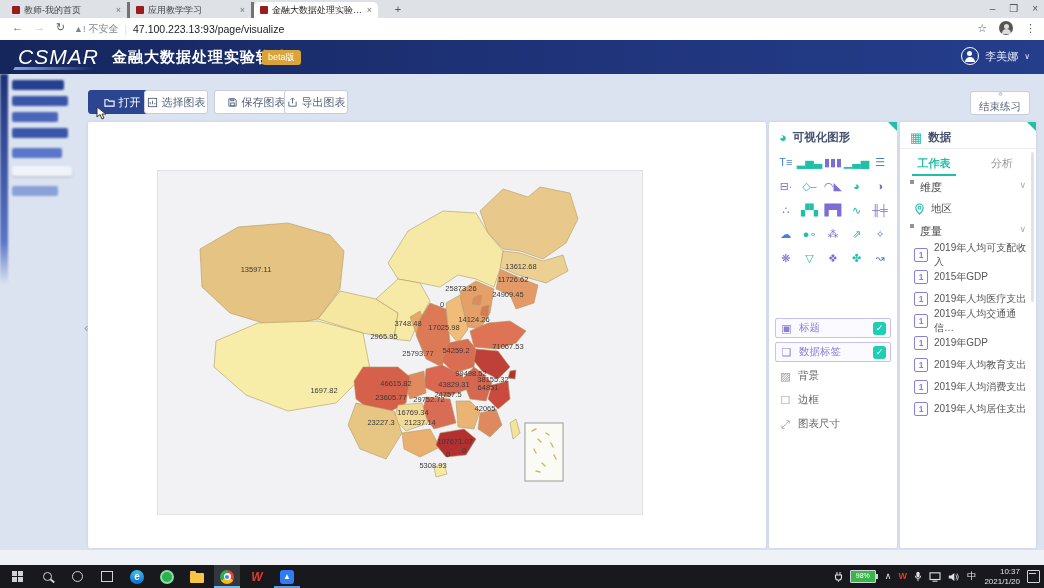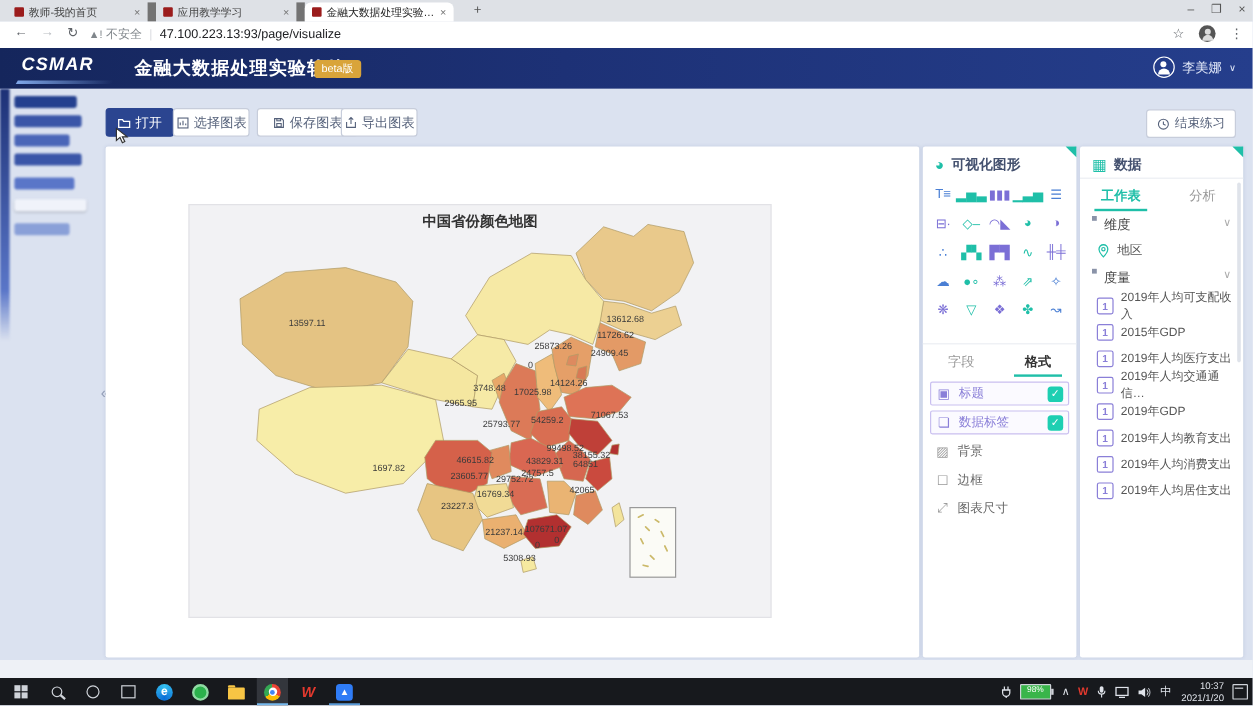--- a/index.html
+++ b/index.html
@@ -3,21 +3,21 @@
 <meta charset="utf-8">
 <style>
   html,body{margin:0;padding:0;}
   .screen{position:relative;width:1044px;height:588px;overflow:hidden;
     font-family:"Liberation Sans","DejaVu Sans",sans-serif;background:#dbe2f0;}
 
   
   .tabbar{position:absolute;left:0;top:0;width:1044px;height:18px;background:#dee1e6;}
   .tabs{position:absolute;left:6px;top:2px;display:flex;height:16px;}
   .tab{position:relative;display:flex;align-items:center;width:124px;height:16px;
-    padding:0 6px;box-sizing:border-box;font-size:9px;color:#444;border-right:7px solid #737373;}
+    padding:0 6px;box-sizing:border-box;font-size:9px;color:#444;border-right:3px solid #737373;}
   .tab.active{background:#fff;border-radius:5px 5px 0 0;border-right:none;color:#222;}
   .tab .fav{width:8px;height:8px;border-radius:1px;background:#9b1c1c;margin-right:4px;flex:0 0 auto;}
   .tab .ttl{flex:1;overflow:hidden;white-space:nowrap;text-overflow:ellipsis;}
   .tab .x{margin-left:4px;color:#777;font-size:9px;}
   .newtab{position:absolute;left:390px;top:2px;width:16px;height:16px;text-align:center;
     line-height:15px;font-size:11px;color:#555;}
   .wincontrols{position:absolute;right:6px;top:1px;display:flex;gap:14px;color:#555;
     font-size:10px;line-height:16px;}
   .urlbar{position:absolute;left:0;top:18px;width:1044px;height:22px;background:#fff;
     border-bottom:1px solid #dcdfe4;}
@@ -27,21 +27,21 @@
   .chip .sep{margin:0 6px;color:#dadce0;}
   .chip .url{color:#202124;font-size:10.5px;}
   .urlbar .right{position:absolute;right:8px;top:3px;display:flex;gap:12px;align-items:center;color:#5f6368;font-size:11px;}
   .avatar-sm{width:14px;height:14px;border-radius:50%;background:#555;position:relative;}
   .avatar-sm:before{content:"";position:absolute;left:4.5px;top:2.5px;width:5px;height:5px;border-radius:50%;background:#ddd;}
   .avatar-sm:after{content:"";position:absolute;left:2.5px;top:8px;width:9px;height:5px;border-radius:5px 5px 0 0;background:#ddd;}
 
   
   .appheader{position:absolute;left:0;top:40px;width:1044px;height:34px;
     background:linear-gradient(90deg,#15265c 0%,#1d3176 45%,#253e8c 100%);}
-  .logo{position:absolute;left:18px;top:5px;font-size:15px;font-weight:bold;font-style:italic;
+  .logo{position:absolute;left:18px;top:5px;font-size:21px;font-weight:normal;font-style:italic;
     color:#fff;letter-spacing:1px;}
   .logo-swoosh{position:absolute;left:14px;top:27px;width:80px;height:3px;background:linear-gradient(90deg,#7fa7e8,transparent);transform:skewX(-30deg);}
   .apptitle{position:absolute;left:112px;top:8px;font-size:15px;font-weight:bold;color:#fff;letter-spacing:1px;}
   .beta{position:absolute;left:262px;top:10px;background:#d9a43a;color:#fff;font-size:9px;
     padding:1px 6px;border-radius:3px;}
   .hdr-user{position:absolute;right:14px;top:7px;display:flex;align-items:center;gap:6px;color:#dfe6f7;font-size:11px;}
   .avatar-hd{width:18px;height:18px;border-radius:50%;border:1.5px solid #fff;position:relative;box-sizing:border-box;}
   .avatar-hd:before{content:"";position:absolute;left:5px;top:2.5px;width:5px;height:5px;border-radius:50%;background:#fff;}
   .avatar-hd:after{content:"";position:absolute;left:2.5px;top:8.5px;width:10px;height:5px;border-radius:5px 5px 0 0;background:#fff;}
 
@@ -51,21 +51,21 @@
   .leftnav .col{position:absolute;left:0;top:0;width:8px;height:210px;
     background:linear-gradient(#1d3176,#5a76c8 80%,transparent);}
   .leftnav .bar{position:absolute;left:12px;height:10px;border-radius:2px;}
   .nav-collapse{position:absolute;left:84px;top:246px;color:#96a1b8;font-size:13px;cursor:pointer;}
 
   .toolbar-btn{position:absolute;top:16px;height:24px;box-sizing:border-box;border-radius:3px;
     display:flex;align-items:center;justify-content:center;gap:4px;font-size:11px;
     background:#fff;border:1px solid #c7cddb;color:#55617a;cursor:pointer;}
   .toolbar-btn.primary{background:#2b4590;border-color:#2b4590;color:#fff;}
   .endbtn{position:absolute;right:14px;top:17px;height:22px;padding:0 8px;display:flex;align-items:center;gap:4px;
-    background:#fff;border:1px solid #c7cddb;border-radius:3px;font-size:10.5px;color:#55617a;cursor:pointer;}
+    background:#fff;border:1px solid #c7cddb;border-radius:3px;font-size:10.5px;color:#55617a;cursor:pointer;flex-direction:column;}
   .cursor-ptr{position:absolute;left:96px;top:32px;z-index:5;}
 
   .canvas{position:absolute;left:88px;top:48px;width:678px;height:426px;background:#fff;
     border-radius:2px;box-shadow:0 0 3px rgba(60,80,140,.12);}
   .chartpanel{position:absolute;left:69px;top:48px;width:486px;height:345px;background:#f2f2f4;
     border:1px solid #e2e2e6;box-sizing:border-box;}
   .charttitle{position:absolute;left:0;top:5px;width:100%;text-align:center;font-size:12px;
     font-weight:bold;color:#333;}
   .mapsvg{position:absolute;left:0;top:0;}
   .maplabel{position:absolute;transform:translate(-50%,-50%);font-size:7.5px;color:#3a3a3a;white-space:nowrap;}
@@ -204,21 +204,21 @@
       <div class="bar" style="top:6px;width:52px;background:#24408f"></div>
       <div class="bar" style="top:22px;width:56px;background:#3a56a8"></div>
       <div class="bar" style="top:38px;width:46px;background:#4a66b8"></div>
       <div class="bar" style="top:54px;width:56px;background:#3a56a8"></div>
       <div class="bar" style="top:74px;width:50px;background:#5a76c8"></div>
       <div class="bar" style="top:92px;width:60px;background:#f0f3fa;box-shadow:0 1px 2px rgba(0,0,0,.2)"></div>
       <div class="bar" style="top:112px;width:46px;background:#8aa0d8"></div>
     </div>
     <div class="nav-collapse">«</div>
 
-    <div class="toolbar-btn primary" style="left:88px;width:57px">
+    <div class="toolbar-btn primary" style="left:88px;width:68px">
       <svg width="11" height="11" viewBox="0 0 24 24">
           <path d="M2 6h7l2 3h11v11H2z" fill="none" stroke="#fff" stroke-width="2.4"></path>
         </svg>
       <span>打开</span>
     </div>
     <svg class="cursor-ptr" width="11" height="14" viewBox="0 0 11 14">
       <path d="M1 1 L1 11 L4 8.5 L6 13 L8 12 L6 8 L10 8 Z" fill="#fff" stroke="#333" stroke-width="1"></path>
     </svg>
     <div class="toolbar-btn" style="left:144px;width:64px">
       <svg width="11" height="11" viewBox="0 0 24 24">
@@ -245,21 +245,20 @@
     <div class="endbtn">
       <svg width="11" height="11" viewBox="0 0 24 24">
           <circle cx="12" cy="12" r="9" fill="none" stroke="#55617a" stroke-width="2"></circle>
           <path d="M12 7v5l4 2" fill="none" stroke="#55617a" stroke-width="2"></path>
         </svg>
       <span>结束练习</span>
     </div>
 
     <div class="canvas">
       <div class="chartpanel" id="map-area">
-        <div class="charttitle">中国省份颜色地图</div>
         <svg class="mapsvg" width="486" height="345" viewBox="0 0 486 345">
           <g stroke="#b09a66" stroke-width="0.6" stroke-linejoin="round">
             <path fill="#e9c98b" d="M330,62 322,40 345,18 370,26 382,16 412,22 420,48 408,72 385,88 362,80 345,78 Z"></path>
             <path fill="#ecd092" d="M345,80 362,82 385,90 405,84 410,100 388,112 360,104 342,96 Z"></path>
             <path fill="#e39a66" d="M342,98 360,106 380,114 376,132 358,138 352,124 338,118 Z"></path>
             <path fill="#f6e9a5" d="M230,92 250,60 285,40 318,42 330,62 345,80 342,98 336,116 318,108 300,104 282,116 262,112 240,108 Z"></path>
             <path fill="#e4c383" d="M42,78 80,56 130,52 172,64 186,80 182,118 160,148 118,156 72,142 44,116 Z"></path>
             <path fill="#f7eda8" d="M58,170 100,152 160,150 205,162 212,198 178,232 130,240 88,224 56,196 Z"></path>
             <path fill="#f5e7a0" d="M160,148 182,120 218,128 240,142 236,168 205,162 Z"></path>
             <path fill="#f6eaa6" d="M218,128 240,108 262,112 272,130 262,148 252,170 236,168 240,142 Z"></path>
@@ -320,21 +319,21 @@
             <span class="maplabel" style="left: 335px; top: 208px;">38155.32</span>
             <span class="maplabel" style="left: 330px; top: 216px;">64851</span>
             <span class="maplabel" style="left: 296px; top: 213px;">43829.31</span>
             <span class="maplabel" style="left: 238px; top: 212px;">46615.82</span>
             <span class="maplabel" style="left: 233px; top: 226px;">23605.77</span>
             <span class="maplabel" style="left: 290px; top: 223px;">24757.5</span>
             <span class="maplabel" style="left: 271px; top: 228px;">29752.72</span>
             <span class="maplabel" style="left: 327px; top: 237px;">42065</span>
             <span class="maplabel" style="left: 255px; top: 241px;">16769.34</span>
             <span class="maplabel" style="left: 223px; top: 251px;">23227.3</span>
-            <span class="maplabel" style="left: 262px; top: 272px;">21237.14</span>
+            <span class="maplabel" style="left: 262px; top: 251px;">21237.14</span>
             <span class="maplabel" style="left: 297px; top: 270px;">107671.07</span>
             <span class="maplabel" style="left: 306px; top: 279px;">0</span>
             <span class="maplabel" style="left: 290px; top: 283px;">0</span>
             <span class="maplabel" style="left: 275px; top: 294px;">5308.93</span>
             <span class="maplabel" style="left: 166px; top: 219px;">1697.82</span>
           </div>
       </div>
     </div>
 
     <div class="rpanel" style="left:769px;width:128px;height:426px">
@@ -363,24 +362,20 @@
           <div class="vicon" style="color: rgb(31, 191, 168);">●∘</div>
           <div class="vicon" style="color: rgb(123, 111, 214);">⁂</div>
           <div class="vicon" style="color: rgb(31, 191, 168);">⇗</div>
           <div class="vicon" style="color: rgb(74, 127, 212);">✧</div>
           <div class="vicon" style="color: rgb(123, 111, 214);">❋</div>
           <div class="vicon" style="color: rgb(31, 191, 168);">▽</div>
           <div class="vicon" style="color: rgb(123, 111, 214);">❖</div>
           <div class="vicon" style="color: rgb(31, 191, 168);">✤</div>
           <div class="vicon" style="color: rgb(74, 127, 212);">↝</div>
         </div>
-      <div class="ptabs" style="top:164px">
-        <div class="ptab">字段</div>
-        <div class="ptab active dark">格式</div>
-      </div>
       <div class="fmtlist" id="fmtlist">
           <div class="fmt-row hl">
             <span class="fic">▣</span>
             <span>标题</span>
             <span class="cb">✓</span>
           </div>
           <div class="fmt-row hl">
             <span class="fic">❏</span>
             <span>数据标签</span>
             <span class="cb">✓</span>

